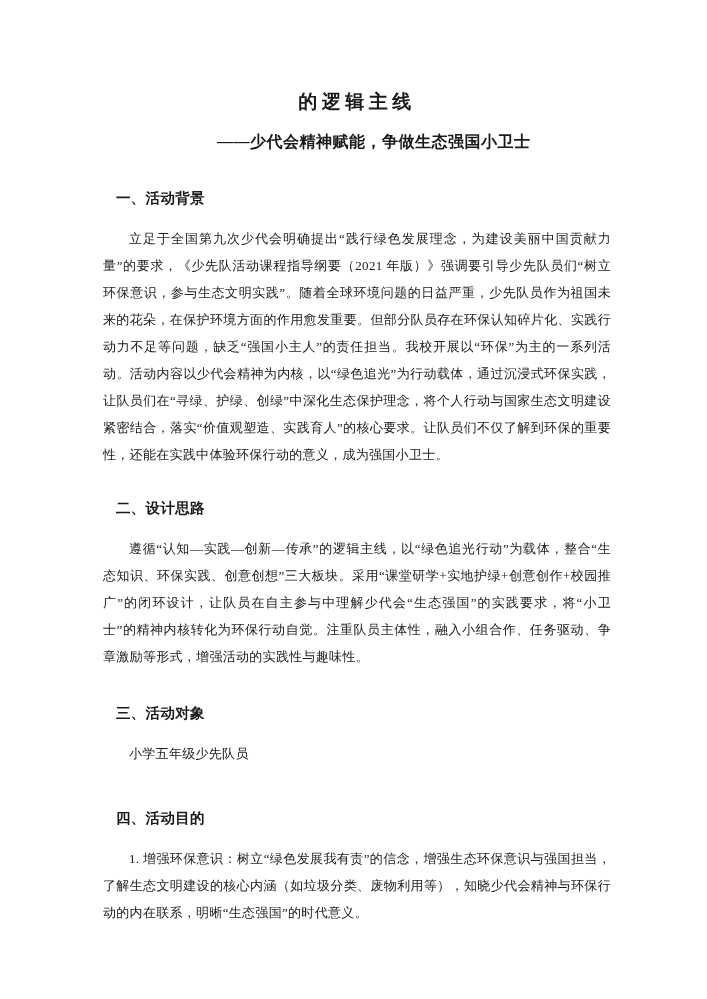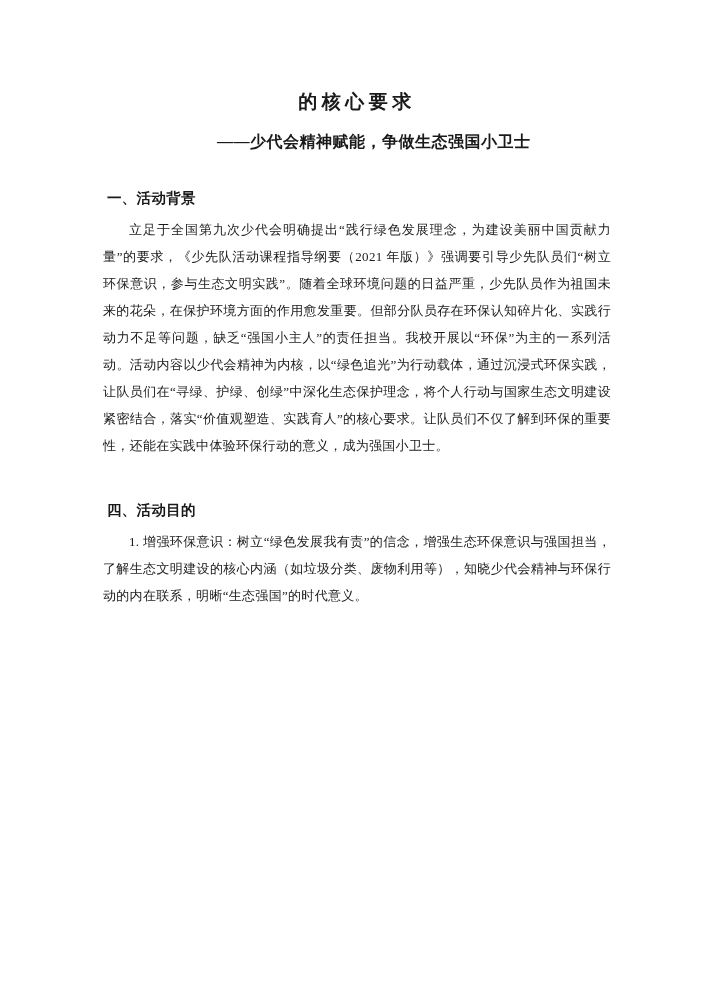--- a/index.html
+++ b/index.html
@@ -27,21 +27,21 @@
   }
   .doc-subtitle {
     font-weight: bold;
     font-size: 16px;
     line-height: 28px;
     margin-top: 12px;
     padding-left: 114px;
     letter-spacing: 0.5px;
   }
   .section h2 {
-    margin: 4px;
+    margin: 13px;
     font-size: 14.5px;
     font-weight: bold;
     line-height: 27px;
     letter-spacing: 0.3px;
   }
   .section p {
     margin: 0;
     font-size: 13px;
     font-weight: normal;
     line-height: 27px;
@@ -53,29 +53,37 @@
   .section-1 { margin-top: 29px; }
   .section-2 { margin-top: 27px; }
   .section-3 { margin-top: 30px; }
   .section-4 { margin-top: 38px; }
 </style>
 </head>
 <body>
 
 <div class="page">
 
-  <div class="doc-title">的核心要求</div>
+  <div class="doc-title">的逻辑主线</div>
 
   <div class="doc-subtitle">——少代会精神赋能，争做生态强国小卫士</div>
 
   <div class="section section-1">
     <h2>一、活动背景</h2>
     <p>立足于全国第九次少代会明确提出“践行绿色发展理念，为建设美丽中国贡献力量”的要求，《少先队活动课程指导纲要（2021 年版）》强调要引导少先队员们“树立环保意识，参与生态文明实践”。随着全球环境问题的日益严重，少先队员作为祖国未来的花朵，在保护环境方面的作用愈发重要。但部分队员存在环保认知碎片化、实践行动力不足等问题，缺乏“强国小主人”的责任担当。我校开展以“环保”为主的一系列活动。活动内容以少代会精神为内核，以“绿色追光”为行动载体，通过沉浸式环保实践，让队员们在“寻绿、护绿、创绿”中深化生态保护理念，将个人行动与国家生态文明建设紧密结合，落实“价值观塑造、实践育人”的核心要求。让队员们不仅了解到环保的重要性，还能在实践中体验环保行动的意义，成为强国小卫士。</p>
   </div>
 
+  <div class="section section-2">
+    <h2>二、设计思路</h2>
+    <p>遵循“认知—实践—创新—传承”的逻辑主线，以“绿色追光行动”为载体，整合“生态知识、环保实践、创意创想”三大板块。采用“课堂研学+实地护绿+创意创作+校园推广”的闭环设计，让队员在自主参与中理解少代会“生态强国”的实践要求，将“小卫士”的精神内核转化为环保行动自觉。注重队员主体性，融入小组合作、任务驱动、争章激励等形式，增强活动的实践性与趣味性。</p>
+  </div>
 
+  <div class="section section-3">
+    <h2>三、活动对象</h2>
+    <p>小学五年级少先队员</p>
+  </div>
 
   <div class="section section-4">
     <h2>四、活动目的</h2>
     <p>1. 增强环保意识：树立“绿色发展我有责”的信念，增强生态环保意识与强国担当，了解生态文明建设的核心内涵（如垃圾分类、废物利用等），知晓少代会精神与环保行动的内在联系，明晰“生态强国”的时代意义。</p>
   </div>
 
 </div>
 
 </body></html>

